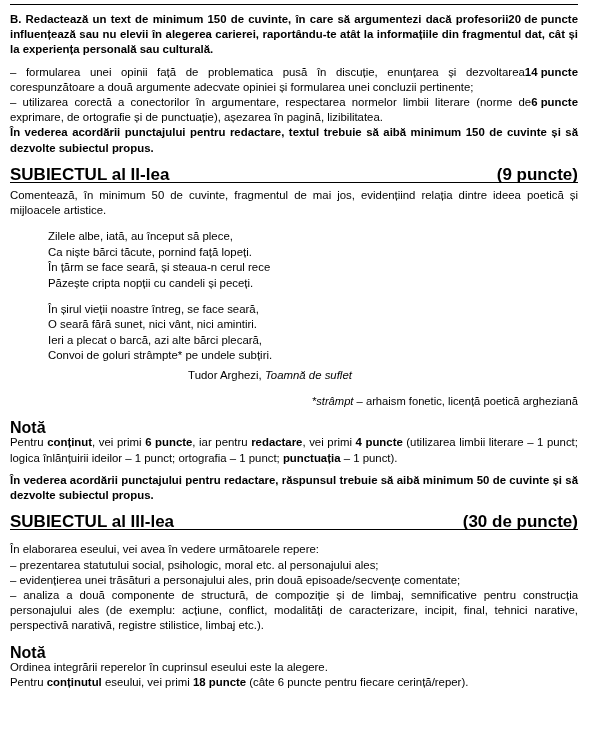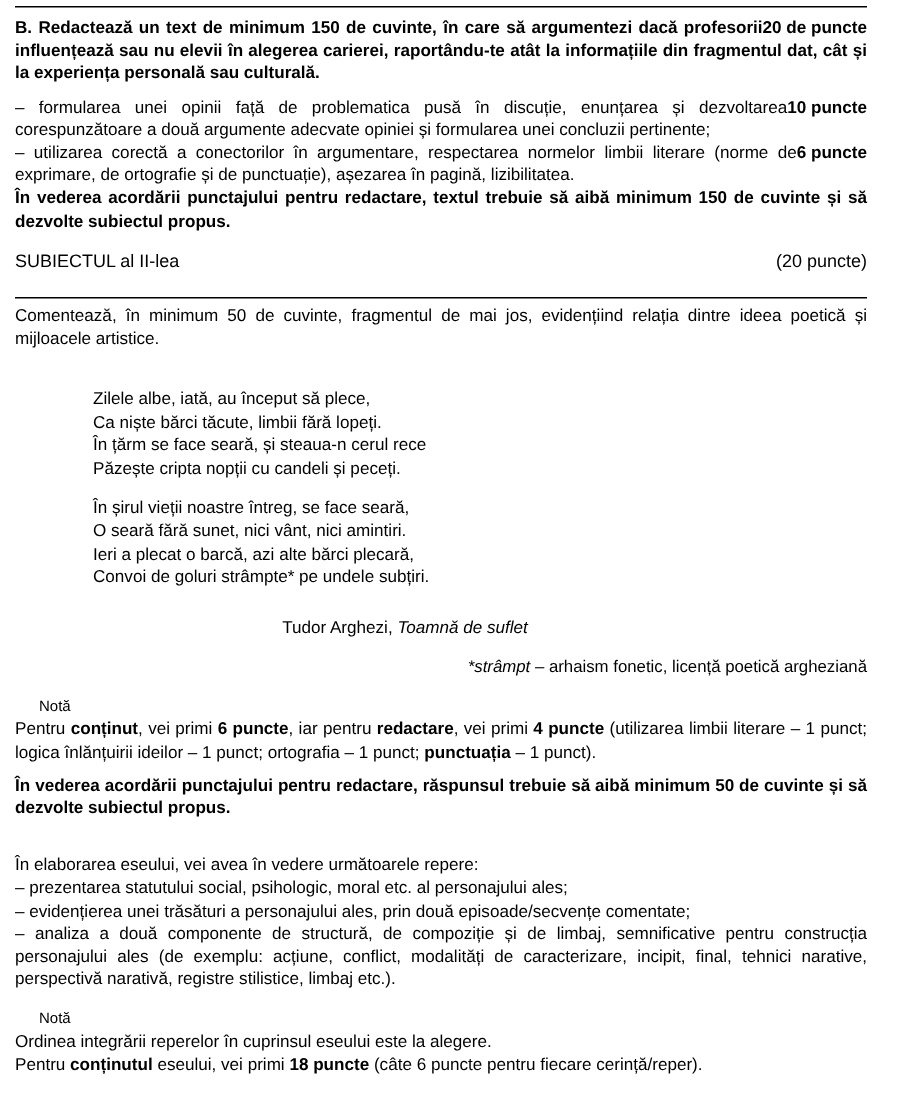--- a/index.html
+++ b/index.html
@@ -50,87 +50,86 @@
     position: relative;
   }
   .with-points .pts {
     float: right;
     font-weight: bold;
   }
   .section-head {
     display: flex;
     justify-content: space-between;
     align-items: baseline;
-    font-size: 12px;
+    font-size: 17px;
     line-height: 15.2px;
-    font-weight: normal;
+    font-weight: bold;
     border-bottom: 1.4px solid #000;
     width: 100%;
     box-sizing: border-box;
-    padding-bottom: 16px;
+    padding-bottom: 0px;
   }
   .section-head span { text-decoration: none; }
   .poem {
-    margin: 14px;
+    margin: 0;
     padding: 0 0 0 38px;
     font-size: 11.4px;
     line-height: 15.4px;
     text-align: left;
   }
   .poem-line { white-space: pre-wrap; }
   .poem-blank { height: 11px; }
   .attribution {
     font-size: 11.4px;
     line-height: 15.2px;
     text-align: center;
     padding-right: 48px;
   }
   .footnote {
     font-size: 11.2px;
     line-height: 15.2px;
     text-align: right;
   }
   .nota-title {
-    font-weight: normal;
-    font-size: 10px;
+    font-weight: bold;
+    font-size: 16px;
     line-height: 15.2px;
-    margin-left: 16px;
   }
   .bullet-list .para { text-indent: 0; }
 </style>
 </head>
 <body>
 
 <div class="page">
 
   <div class="top-rule"></div>
 
   <div class="gap-sm"></div>
   <p class="para bold-para with-points"><span class="pts">20 de puncte</span><span>B.</span><span> Redactează un text de minimum 150 de cuvinte, în care să argumentezi dacă profesorii influențează sau nu elevii în alegerea carierei, raportându-te atât la informațiile din fragmentul dat, cât și la experiența personală sau culturală.</span></p>
 
   <div class="gap-sm"></div>
 
-  <p class="para with-points"><span class="pts">10 puncte</span><span>– formularea unei opinii față de problematica pusă în discuție, enunțarea și dezvoltarea corespunzătoare a două argumente adecvate opiniei și formularea unei concluzii pertinente;</span></p>
+  <p class="para with-points"><span class="pts">14 puncte</span><span>– formularea unei opinii față de problematica pusă în discuție, enunțarea și dezvoltarea corespunzătoare a două argumente adecvate opiniei și formularea unei concluzii pertinente;</span></p>
 
   <p class="para with-points"><span class="pts">6 puncte</span><span>– utilizarea corectă a conectorilor în argumentare, respectarea normelor limbii literare (norme de exprimare, de ortografie și de punctuație), așezarea în pagină, lizibilitatea.</span></p>
 
   <p class="para bold-para">În vederea acordării punctajului pentru redactare, textul trebuie să aibă minimum 150 de cuvinte și să dezvolte subiectul propus.</p>
 
   <div class="gap-md"></div>
   <div class="section-head">
     <span>SUBIECTUL al II-lea</span>
-    <span>(20 puncte)</span>
+    <span>(9 puncte)</span>
   </div>
   <div style="height:5px"></div>
   <p class="para">Comentează, în minimum 50 de cuvinte, fragmentul de mai jos, evidențiind relația dintre ideea poetică și mijloacele artistice.</p>
 
   <div class="gap-md"></div>
   <div class="poem">
     <div class="poem-line">Zilele albe, iată, au început să plece,</div>
-    <div class="poem-line">Ca niște bărci tăcute, limbii fără lopeți.</div>
+    <div class="poem-line">Ca niște bărci tăcute, pornind față lopeți.</div>
     <div class="poem-line">În țărm se face seară, și steaua-n cerul rece</div>
     <div class="poem-line">Păzește cripta nopții cu candeli și peceți.</div>
     <div class="poem-blank"></div>
     <div class="poem-line">În șirul vieții noastre întreg, se face seară,</div>
     <div class="poem-line">O seară fără sunet, nici vânt, nici amintiri.</div>
     <div class="poem-line">Ieri a plecat o barcă, azi alte bărci plecară,</div>
     <div class="poem-line">Convoi de goluri strâmpte* pe undele subțiri.</div>
   </div>
 
   <div style="height:4px"></div>
@@ -140,20 +139,24 @@
   <div class="footnote"><span class="i">*strâmpt</span><span> – arhaism fonetic, licență poetică argheziană</span></div>
 
   <div class="gap-md"></div>
   <div class="nota-title">Notă</div>
   <p class="para"><span>Pentru </span><span class="b">conținut</span><span>, vei primi </span><span class="b">6 puncte</span><span>, iar pentru </span><span class="b">redactare</span><span>, vei primi </span><span class="b">4 puncte</span><span> (utilizarea limbii literare – 1 punct; logica înlănțuirii ideilor – 1 punct; ortografia – 1 punct; </span><span class="b">punctuația</span><span> – 1 punct).</span></p>
 
   <div class="gap-sm"></div>
   <p class="para bold-para">În vederea acordării punctajului pentru redactare, răspunsul trebuie să aibă minimum 50 de cuvinte și să dezvolte subiectul propus.</p>
 
   <div class="gap-md"></div>
+  <div class="section-head">
+    <span>SUBIECTUL al III-lea</span>
+    <span>(30 de puncte)</span>
+  </div>
   <div style="height:5px"></div>
 
   <div class="gap-sm"></div>
   <p class="para">În elaborarea eseului, vei avea în vedere următoarele repere:</p>
   <div class="bullet-list">
     <p class="para">–  prezentarea statutului social, psihologic, moral etc. al personajului ales;</p>
     <p class="para">–  evidențierea unei trăsături a personajului ales, prin două episoade/secvențe comentate;</p>
     <p class="para">–  analiza a două componente de structură, de compoziție și de limbaj, semnificative pentru construcția personajului ales (de exemplu: acțiune, conflict, modalități de caracterizare, incipit, final, tehnici narative, perspectivă narativă, registre stilistice, limbaj etc.).</p>
   </div>
 

